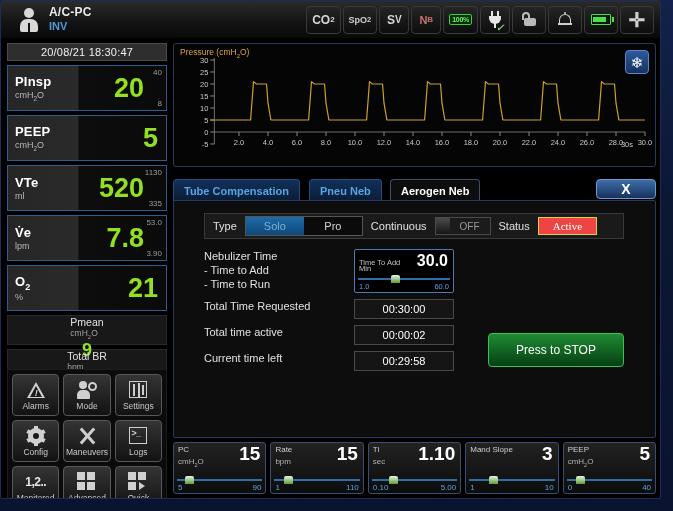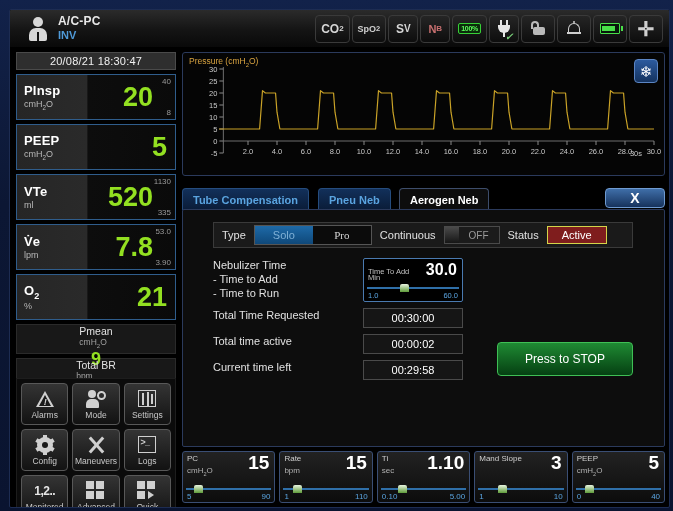--- a/index.html
+++ b/index.html
@@ -4,21 +4,21 @@
 <style>
   * { box-sizing: border-box; margin: 0; padding: 0; }
   html, body {
     width: 673px; height: 511px; overflow: hidden;
     background: #0a1630;
     font-family: "Liberation Sans", sans-serif;
   }
   #screen {
     position: relative; width: 673px; height: 511px;
     background: linear-gradient(180deg,#12224a 0%,#0c1734 40%,#0a1430 100%);
-    padding: 9px;
+    padding: 0;
   }
   .inner {
     position: relative; width: 661px; height: 499px;
     background: #000; border: 1px solid #1d2c52; border-radius: 2px;
     overflow: hidden;
   }
 
   
   #header {
     position: absolute; left: 0; top: 0; width: 661px; height: 38px;
@@ -191,28 +191,29 @@
   }
   #type-row {
     position:absolute; left:30px; top:12px; width:420px; height:26px;
     background:#1a1a1a; border:1px solid #3a3a3a;
     display:flex; align-items:center; padding:0 8px; gap:8px;
   }
   #type-row .lbl { color:#e0e0e0; font-size:11px; }
   .seg { display:flex; border:1px solid #555; height:20px; }
   .seg .opt { width:58px; display:flex; align-items:center; justify-content:center; font-size:11px; }
   .seg .opt.sel { background:linear-gradient(180deg,#1e6aa8,#0f4879); color:#7fb0d6; }
-  .seg .opt.unsel { background:#0b0b0b; color:#d6d6d6;font-family:Liberation Serif, serif; }
+  .seg .opt.unsel { background:#0b0b0b; color:#d6d6d6; }
   .toggle { width:56px; height:18px; background:#1b1b1b; border:1px solid #4a4a4a;
     display:flex; align-items:center; }
   .toggle .knob { width:14px; height:16px; background:linear-gradient(180deg,#4a4a4a,#161616); }
   .toggle .ttxt { flex:1; text-align:center; color:#9a9a9a; font-size:10px; }
   .status-pill {
-    padding:2px 14px; background:#7f1d1d; color:#ffffff; font-size:11px;
+    padding:2px 14px; background:#ef4444; color:#ffffff; font-size:11px;
     border:1px solid #d4d44a;
+    font-family:Liberation Serif, serif;
   }
 
   #neb-body { position:absolute; left:30px; top:48px; width:420px; }
   .row { display:flex; align-items:flex-start; margin-bottom:6px; }
   .rowlabel { width:150px; color:#e0e0e0; font-size:11px; line-height:14px; }
   .spinner {
     width:100px; height:44px; background:#000; border:1px solid #4a7ab0; border-radius:2px;
     position:relative;
   }
   .spinner .sp-lbl { position:absolute; left:4px; top:8px; color:#c0c0c0; font-size:7.5px; }

